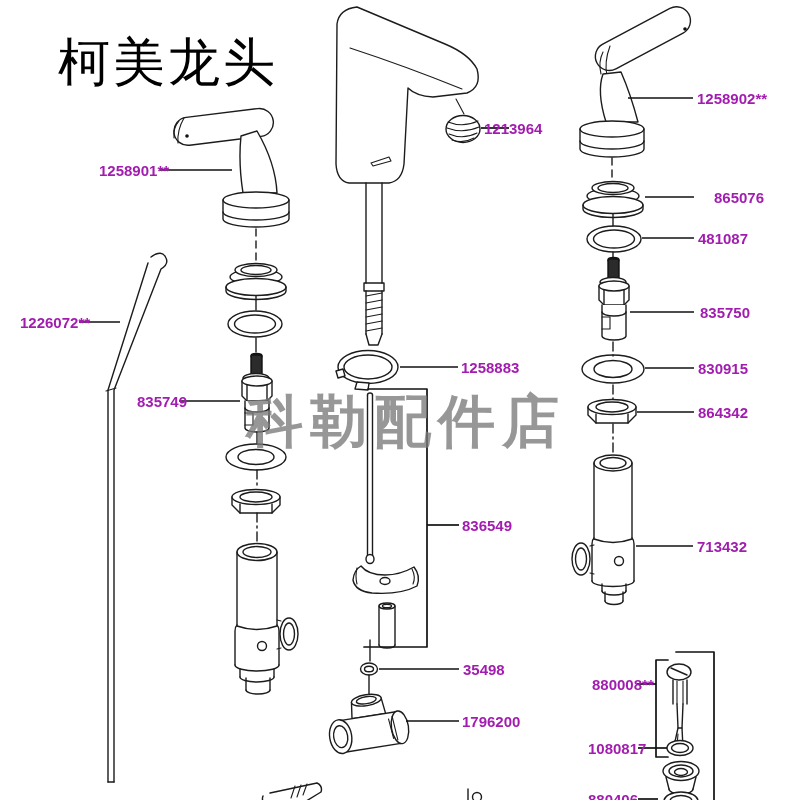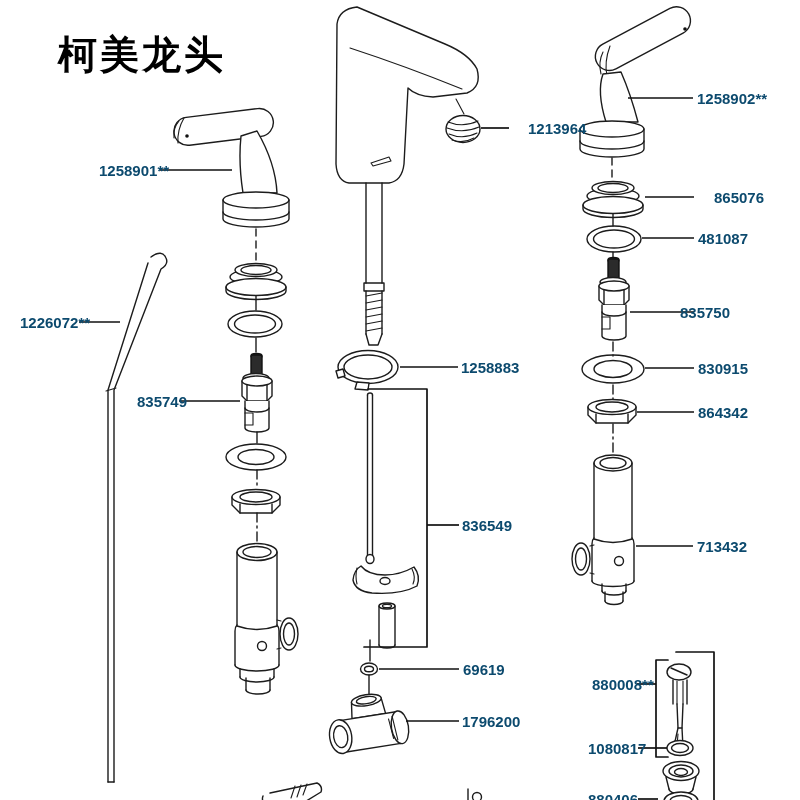--- a/index.html
+++ b/index.html
@@ -6,23 +6,23 @@
   #stage{position:relative;width:800px;height:800px;background:#fff;overflow:hidden;
          font-family:"Liberation Sans","DejaVu Sans",sans-serif;}
   #art{position:absolute;left:0;top:0;}
   .part{stroke:#1c1c1c;fill:none;stroke-width:1.4;stroke-linecap:round;stroke-linejoin:round;}
   .wf{fill:#ffffff;}
   .dk{fill:#2b2b2b;stroke:#111;}
   .ld{stroke:#111;stroke-width:1.7;}
   .dash{stroke-dasharray:7 5;}
   .dashdot{stroke-dasharray:9 4 2 4;}
   .thin{stroke-width:1.1;}
-  .lbl{position:absolute;font-size:15px;font-weight:700;color:#0c4a6e;white-space:nowrap;
+  .lbl{position:absolute;font-size:15px;font-weight:700;color:#a21caf;white-space:nowrap;
        letter-spacing:0px;}
-  #title{position:absolute;left:58px;top:28px;font-size:39px;font-weight:700;color:#000;
+  #title{position:absolute;left:58px;top:28px;font-size:52px;font-weight:400;color:#000;
          letter-spacing:3px;white-space:nowrap;}
   #watermark{position:absolute;left:246px;top:384px;font-size:57px;font-weight:600;
          color:rgba(122,122,122,0.78);letter-spacing:7px;white-space:nowrap;pointer-events:none;}
 </style>
 </head>
 <body>
 
 <div id="stage">
 
 <svg id="art" width="800" height="800" viewBox="0 0 800 800">
@@ -281,32 +281,33 @@
     <line x1="406" y1="721" x2="459" y2="721"></line>
     <line x1="637" y1="684" x2="656" y2="684"></line>
     <line x1="638" y1="748" x2="667" y2="748"></line>
     <line x1="638" y1="799" x2="658" y2="799"></line>
   </g>
 </svg>
 
 <div id="title">柯美龙头</div>
 
 <div class="lbl" style="left:99px;top:162px">1258901**</div>
-<div class="lbl" style="left:528px;top:120px">1213964</div>
+<div class="lbl" style="left:484px;top:120px">1213964</div>
 <div class="lbl" style="left:697px;top:90px">1258902**</div>
 <div class="lbl" style="left:714px;top:189px">865076</div>
 <div class="lbl" style="left:698px;top:230px">481087</div>
-<div class="lbl" style="left:680px;top:304px">835750</div>
+<div class="lbl" style="left:700px;top:304px">835750</div>
 <div class="lbl" style="left:698px;top:360px">830915</div>
 <div class="lbl" style="left:698px;top:404px">864342</div>
 <div class="lbl" style="left:697px;top:538px">713432</div>
 <div class="lbl" style="left:20px;top:314px">1226072**</div>
 <div class="lbl" style="left:137px;top:393px">835749</div>
 <div class="lbl" style="left:461px;top:359px">1258883</div>
 <div class="lbl" style="left:462px;top:517px">836549</div>
-<div class="lbl" style="left:463px;top:661px">69619</div>
+<div class="lbl" style="left:463px;top:661px">35498</div>
 <div class="lbl" style="left:462px;top:713px">1796200</div>
 <div class="lbl" style="left:592px;top:676px">880008**</div>
 <div class="lbl" style="left:588px;top:740px">1080817</div>
 <div class="lbl" style="left:588px;top:791px">880406</div>
 
+<div id="watermark">科勒配件店</div>
 
 </div>
 
 </body></html>

